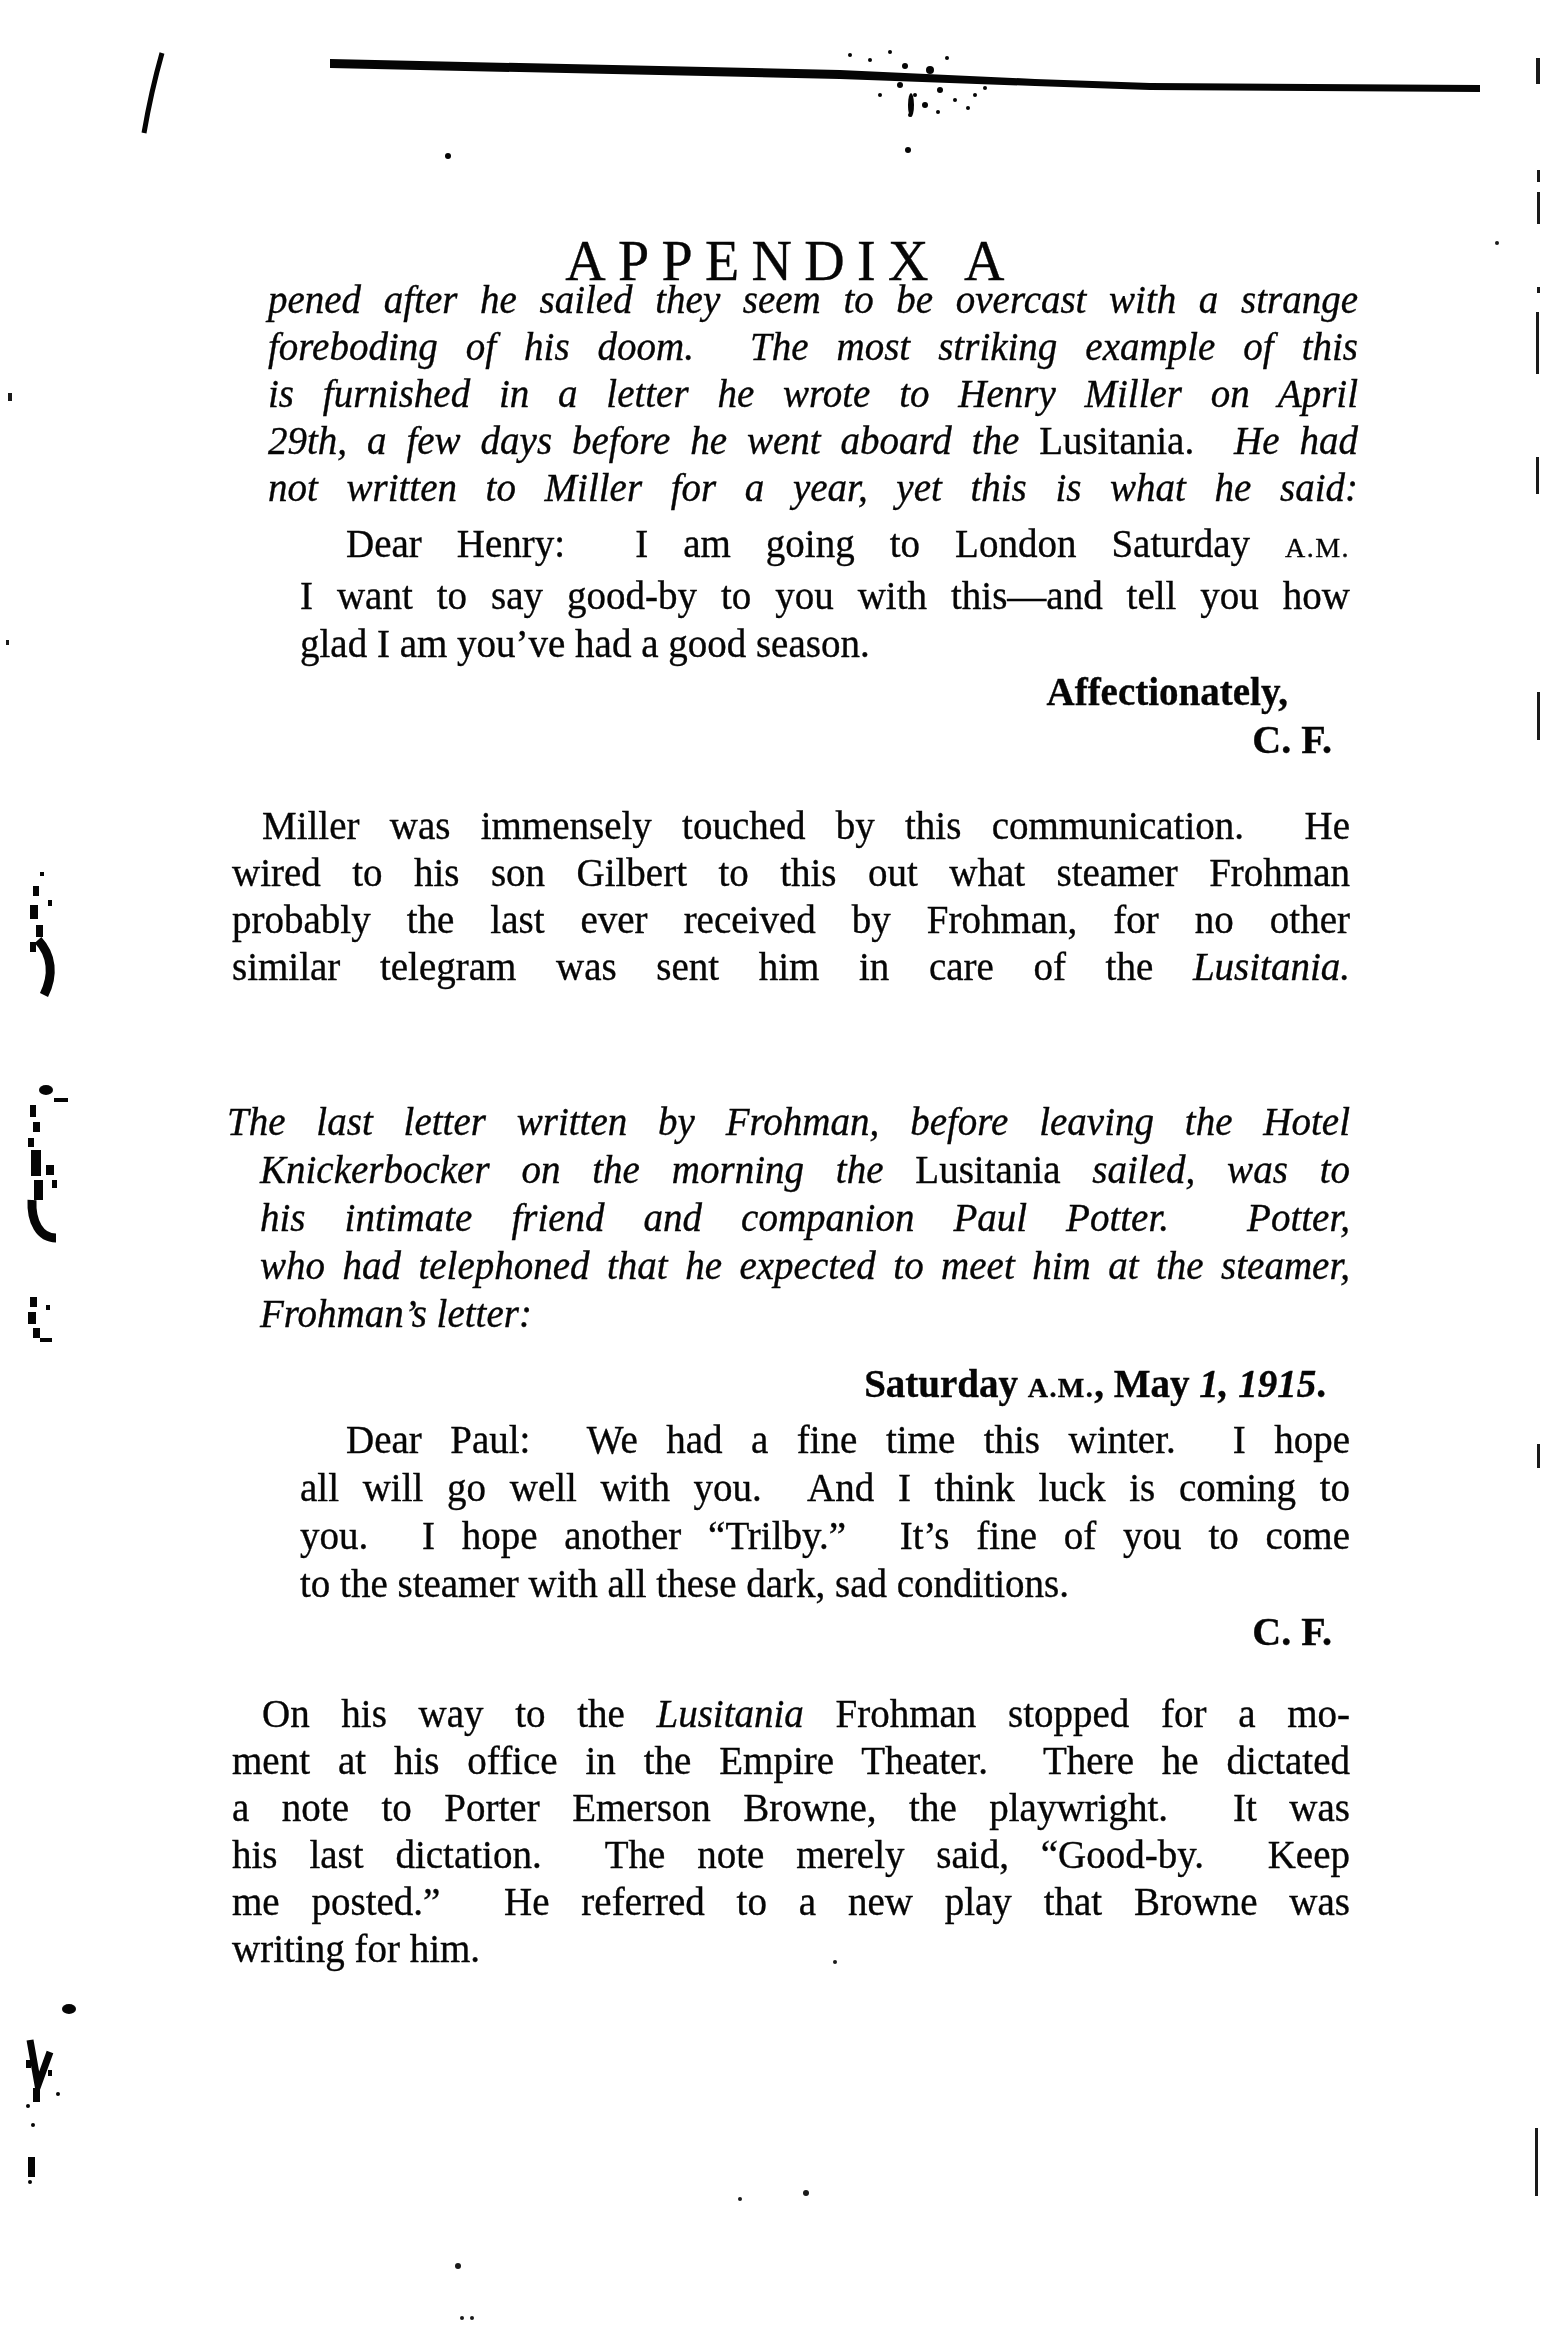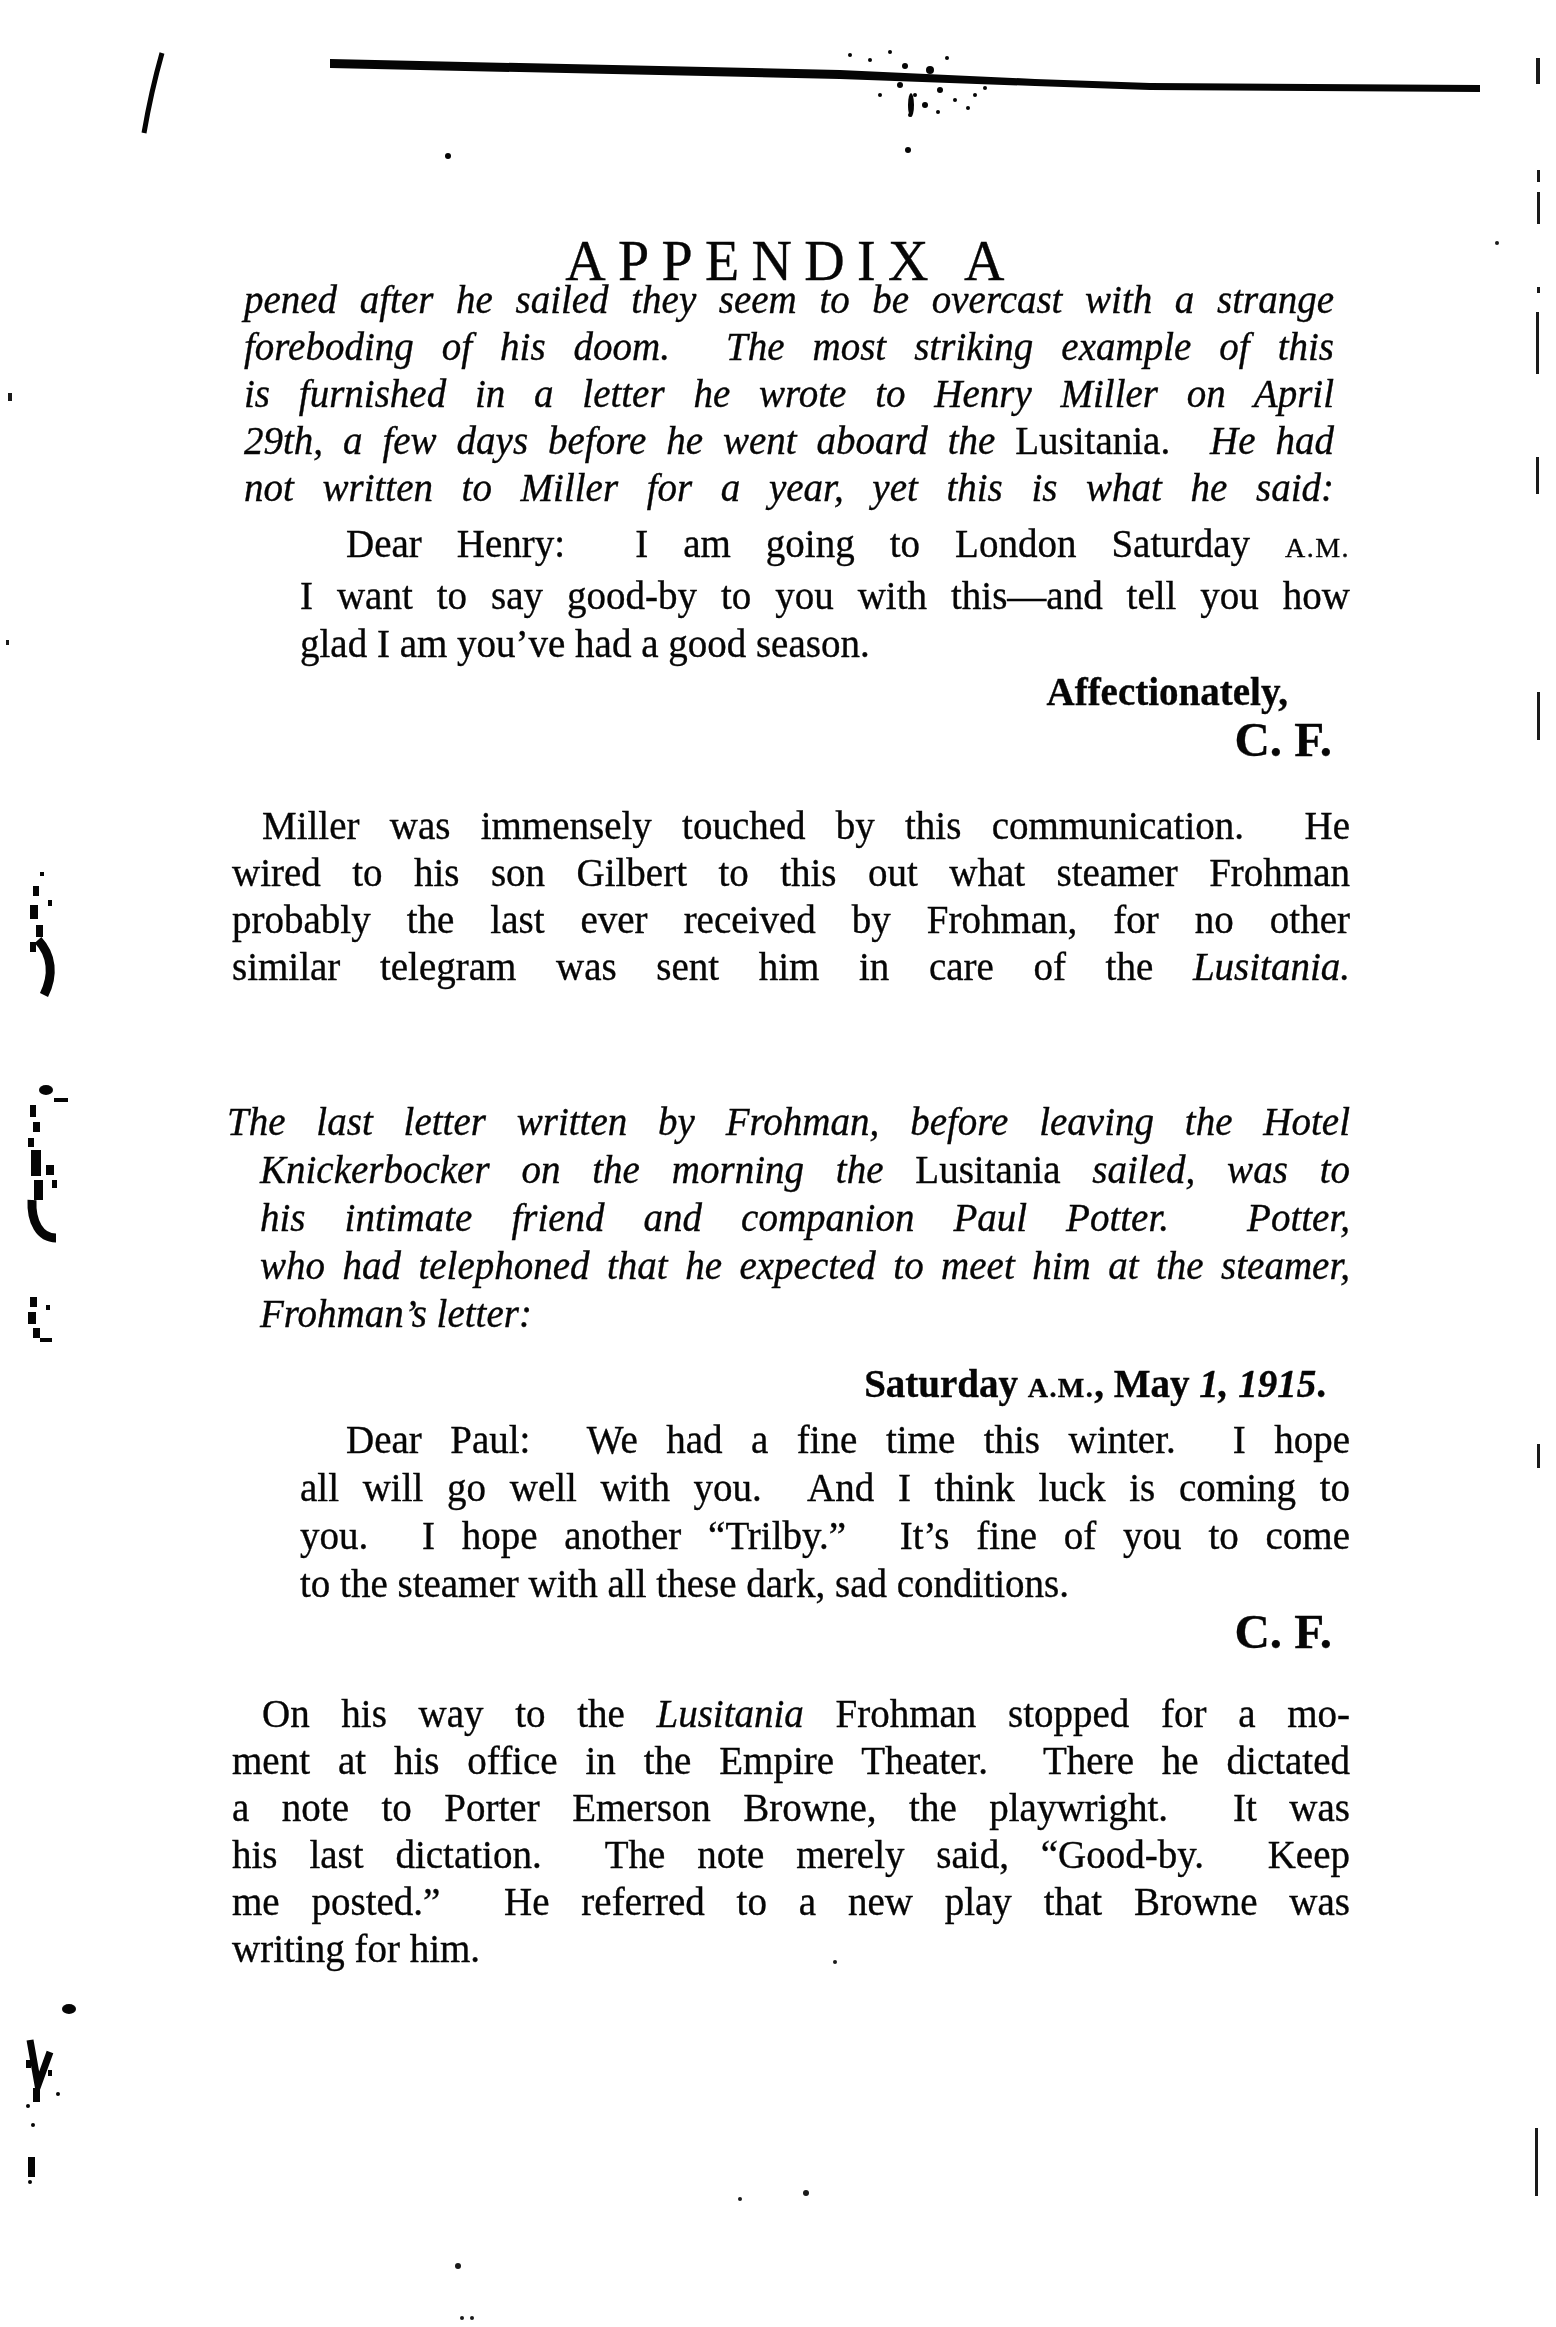--- a/index.html
+++ b/index.html
@@ -18,35 +18,35 @@
     left:232px;top:194px;width:1118px;
     text-align:center;
     font-size:56px;line-height:58px;
     letter-spacing:0.22em;
     font-weight:normal;
   }
   .body-size{font-size:39px;}
   .line{display:block;text-align:justify;text-align-last:justify;white-space:nowrap;}
   .line.last{text-align-last:left;}
   .line.right{text-align:right;text-align-last:right;white-space:nowrap;font-weight:bold;}
-  .qc{left:244px;top:276px;width:1090px;line-height:47px;font-style:italic;}
+  .qc{left:268px;top:276px;width:1090px;line-height:47px;font-style:italic;}
   .letter1{left:300px;top:520px;width:1050px;line-height:48px;}
   .letter1 .line.first{text-indent:46px;}
   .miller{left:232px;top:802px;width:1118px;line-height:47px;}
   .miller .line.first{text-indent:30px;}
   .intro2{left:260px;top:1082px;width:1090px;line-height:48px;font-style:italic;}
   .intro2 .line.first{text-indent:-33px;margin-top:16px;}
   .dateline{left:232px;top:1360px;width:1118px;line-height:48px;padding-right:0;}
   .dateline .line{padding-right:24px;}
   .letter2{left:300px;top:1416px;width:1050px;line-height:48px;}
   .letter2 .line.first{text-indent:46px;}
   .final{left:232px;top:1690px;width:1118px;line-height:47px;}
   .final .line.first{text-indent:30px;}
   .closing{padding-right:62px;}
-  .sig{padding-right:18px;font-size:49px;}
+  .sig{padding-right:18px;font-size:40px;}
   .i{font-style:italic;}
   .r{font-style:normal;}
   .sc{font-size:0.72em;letter-spacing:0.05em;}
 </style>
 </head>
 <body>
 
 <div class="page">
 
   <svg class="artifacts" width="1556" height="2327" viewBox="0 0 1556 2327" aria-hidden="true">

